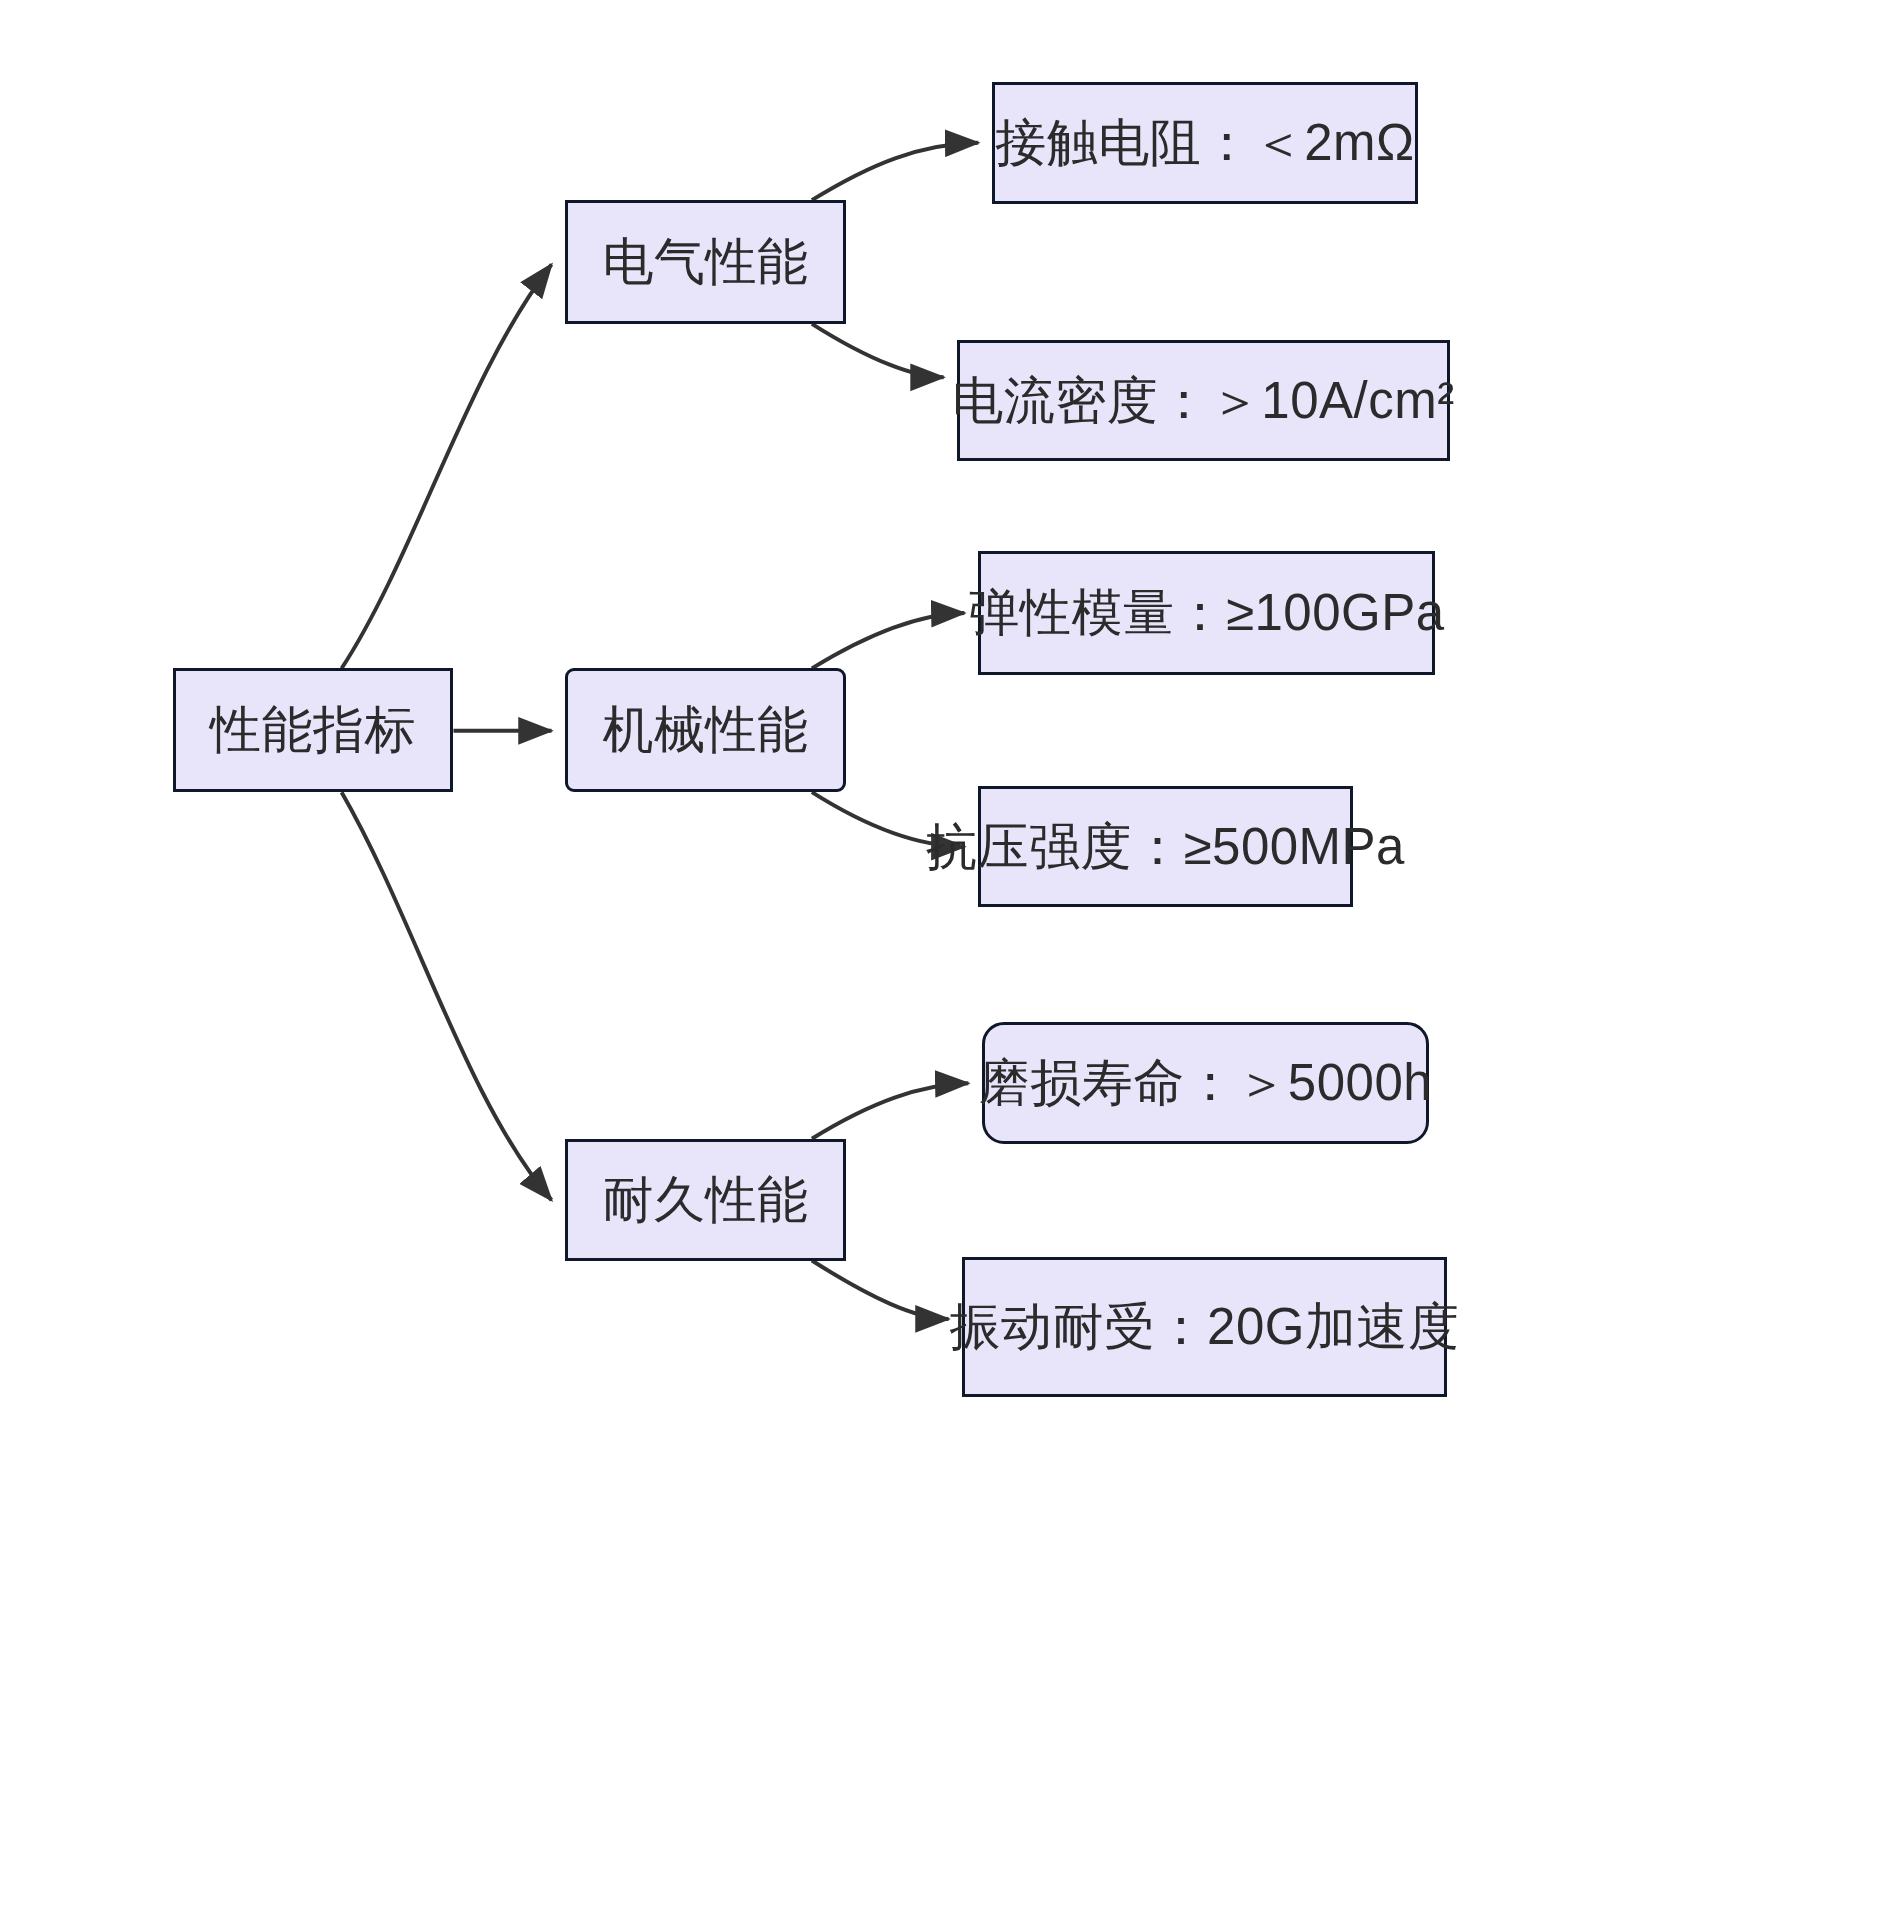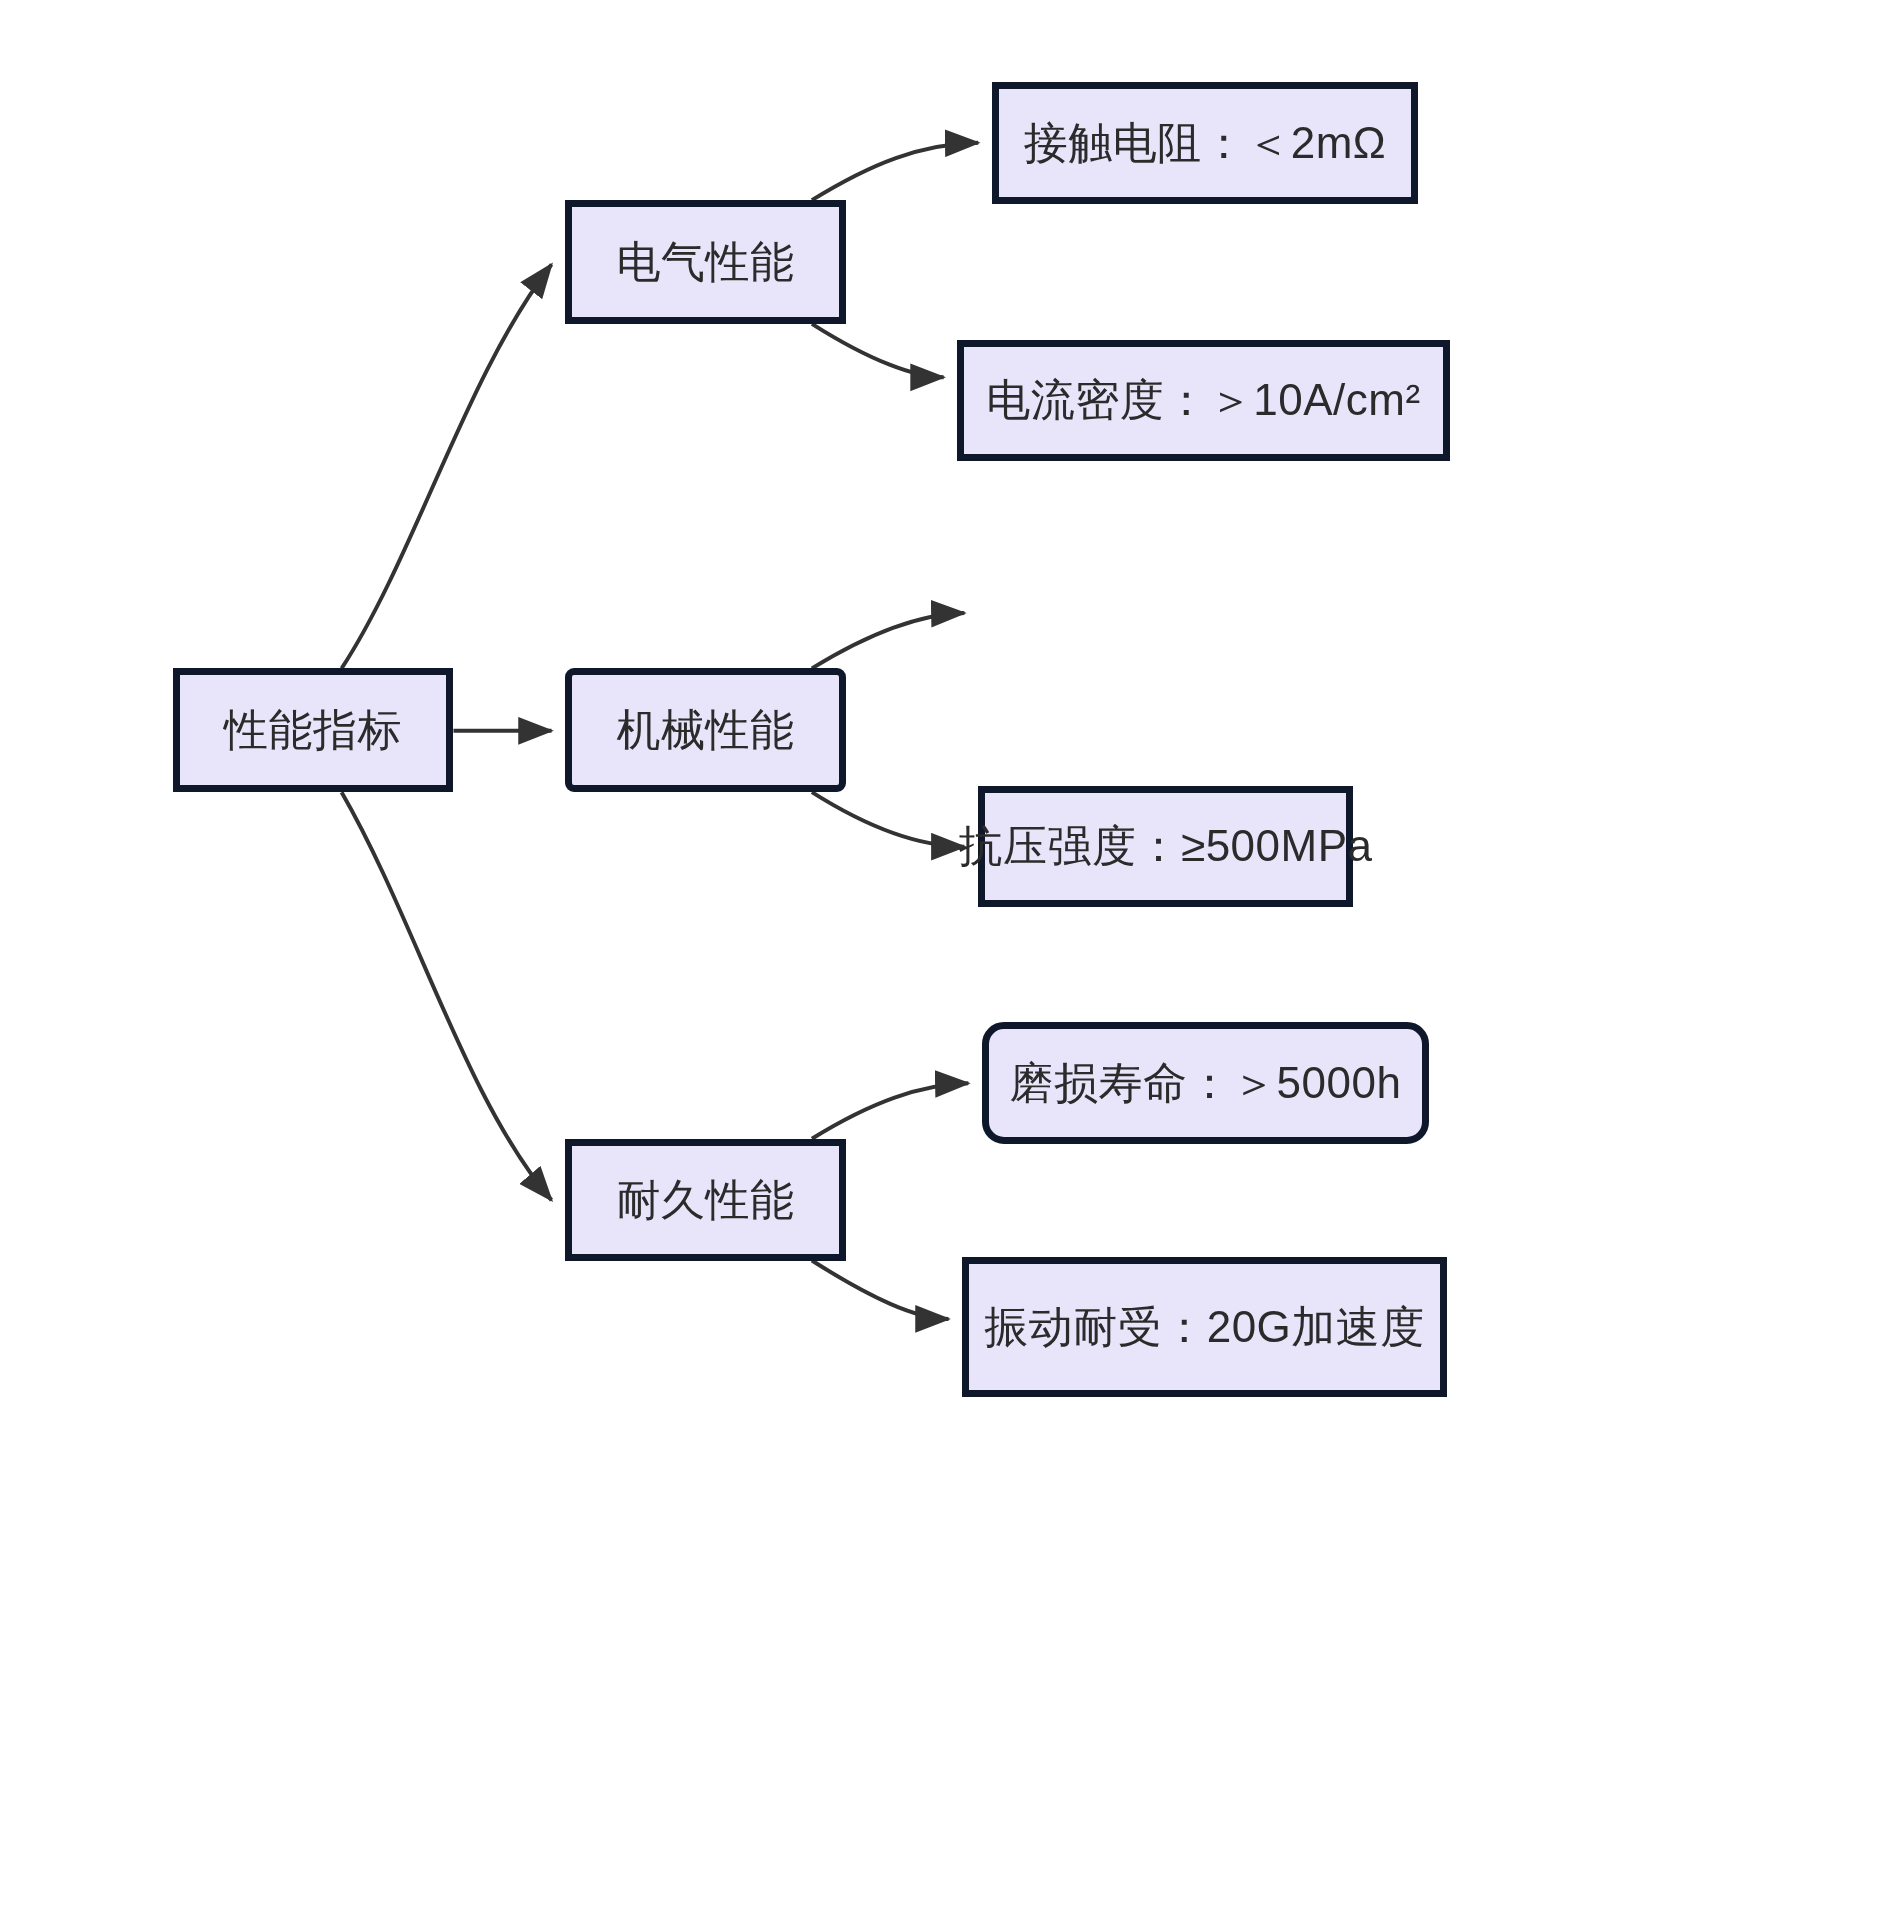--- a/index.html
+++ b/index.html
@@ -22,26 +22,26 @@
     left: 0;
     top: 0;
     width: 1905px;
     height: 1925px;
     pointer-events: none;
   }
   .node {
     position: absolute;
     box-sizing: border-box;
     background: #E8E5FB;
-    border: 7px solid #0f172a;
+    border: 3px solid #0f172a;
     display: flex;
     align-items: center;
     justify-content: center;
     color: #2b2b2b;
-    font-size: 44px;
+    font-size: 51px;
     line-height: 1.2;
     letter-spacing: 0.5px;
     white-space: nowrap;
   }
   .node-label {
     display: block;
   }
 </style>
 </head>
 <body>
@@ -91,20 +91,23 @@
   </div>
 
   <div class="node" style="left:992px; top:82px; width:426px; height:122px;">
     <span class="node-label">接触电阻：＜2mΩ</span>
   </div>
 
   <div class="node" style="left:957px; top:317px; width:493px; height:121px;margin-top:23px;">
     <span class="node-label">电流密度：＞10A/cm²</span>
   </div>
 
+  <div class="node" style="left:978px; top:551px; width:457px; height:124px;">
+    <span class="node-label">弹性模量：≥100GPa</span>
+  </div>
 
   <div class="node" style="left:978px; top:786px; width:375px; height:121px;">
     <span class="node-label">抗压强度：≥500MPa</span>
   </div>
 
   <div class="node" style="left:982px; top:1022px; width:447px; height:122px;border-radius:22px;">
     <span class="node-label">磨损寿命：＞5000h</span>
   </div>
 
   <div class="node" style="left:962px; top:1257px; width:485px; height:140px;">

